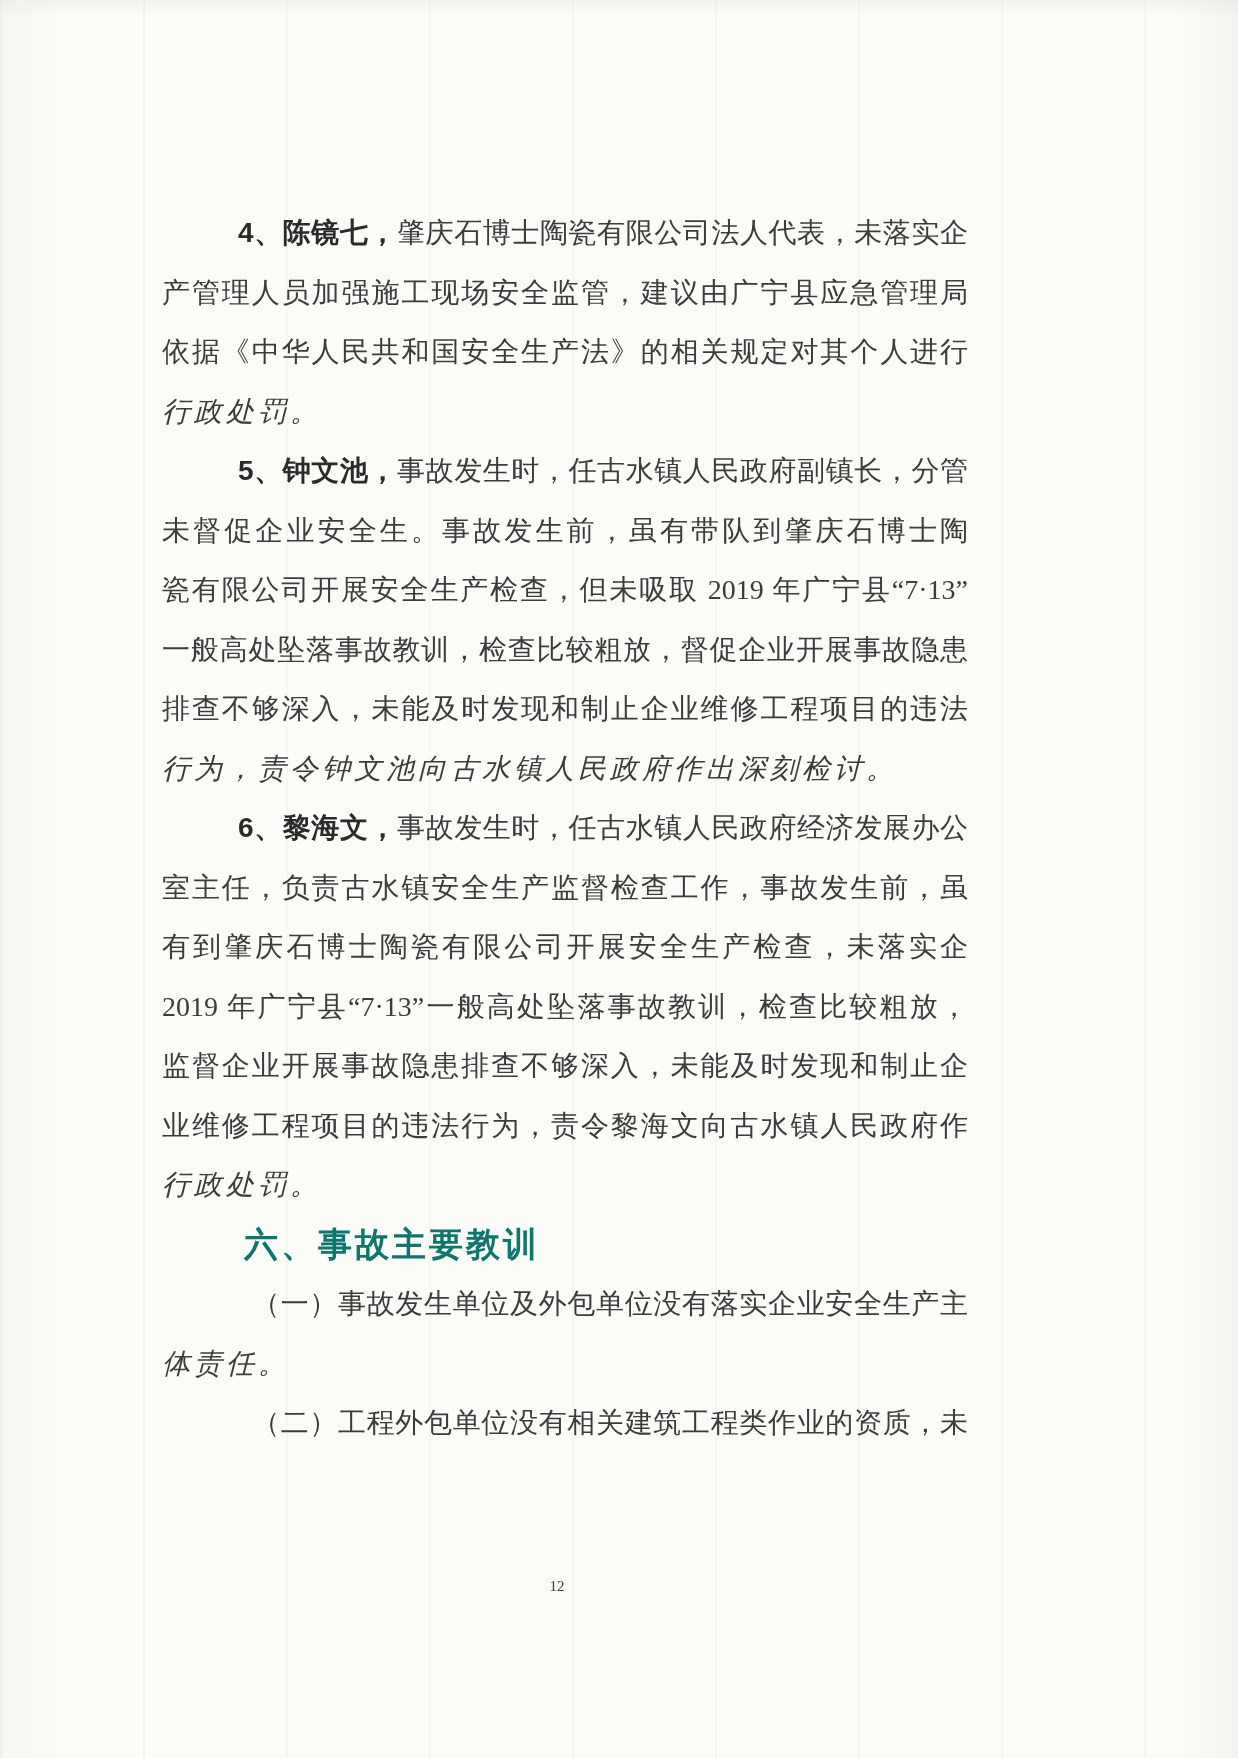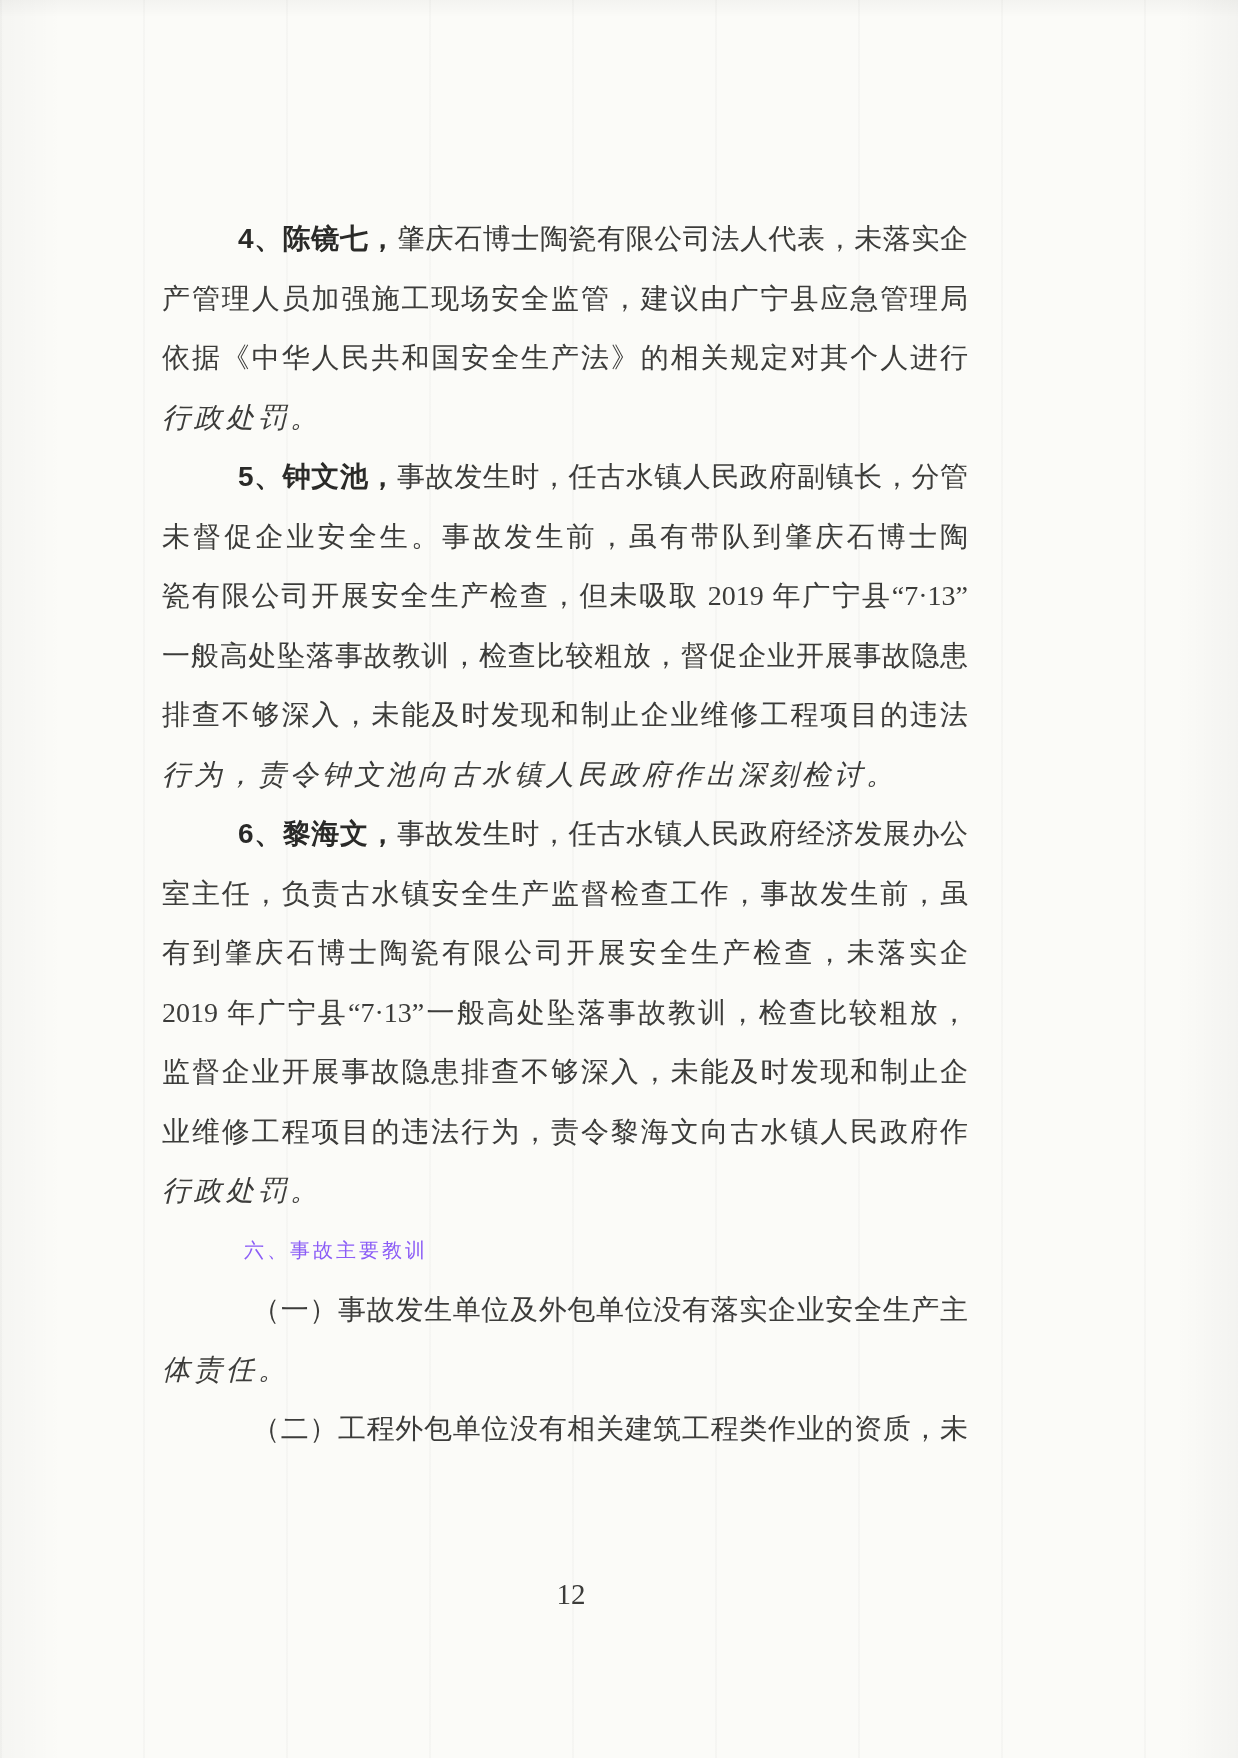--- a/index.html
+++ b/index.html
@@ -19,53 +19,53 @@
     content: "";
     position: absolute; inset: 0;
     background:
       linear-gradient(90deg, rgba(0,0,0,0.025), rgba(0,0,0,0) 5%, rgba(0,0,0,0) 95%, rgba(0,0,0,0.03)),
       repeating-linear-gradient(90deg, rgba(110,110,108,0.04) 0 2px, rgba(0,0,0,0) 2px 143px),
       linear-gradient(180deg, rgba(0,0,0,0.03), rgba(0,0,0,0) 1%);
     pointer-events: none;
   }
   .textblock {
     position: absolute;
-    left: 162px; top: 209px;
+    left: 162px; top: 203px;
     width: 806px;
   }
   .line {
     margin: 0;
     height: 59.5px;
     line-height: 59.5px;
     font-size: 28px;
     color: #3c3c3a;
   }
   .j { text-align: justify; text-align-last: justify; }
   .last { text-align: left; letter-spacing: 4px; font-style: italic; }
   .ind  { text-indent: 76px; }
   .ind2 { text-indent: 90px; }
   .b {
     font-weight: bold;
     color: #2a2a28;
     font-family: "Liberation Sans", "DejaVu Sans", sans-serif;
   }
   .heading {
-    font-weight: normal;
-    color: #8b5cf6;
+    font-weight: bold;
+    color: #0f766e;
     font-family: "Liberation Sans", "DejaVu Sans", sans-serif;
     text-indent: 82px;
-    font-size: 20px;
+    font-size: 34px;
     letter-spacing: 3px;
   }
   .pageno {
     position: absolute;
-    left: 16px; top: 1578px;
+    left: 2px; top: 1578px;
     width: 1110px;
     text-align: center;
-    font-size: 29px;
+    font-size: 15px;
     color: #3c3c3a;
   }
 </style>
 </head>
 <body>
 
 <div class="page">
   <main class="textblock">
 
     <p class="line j ind"><span class="b">4、陈镜七，</span><span>肇庆石博士陶瓷有限公司法人代表，未落实企</span></p>

